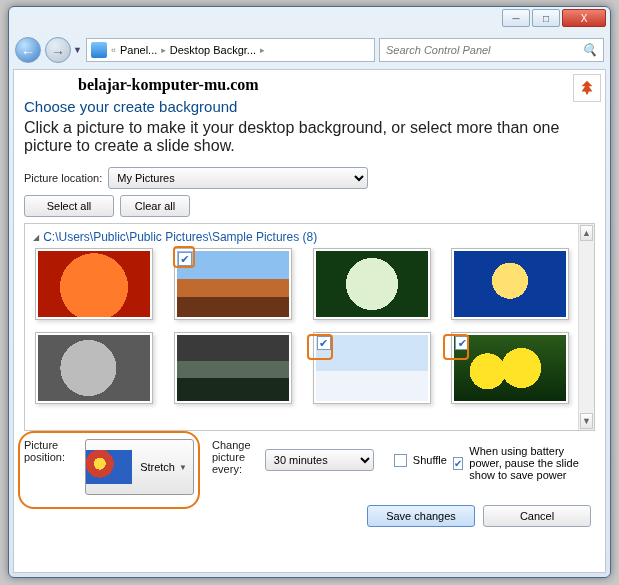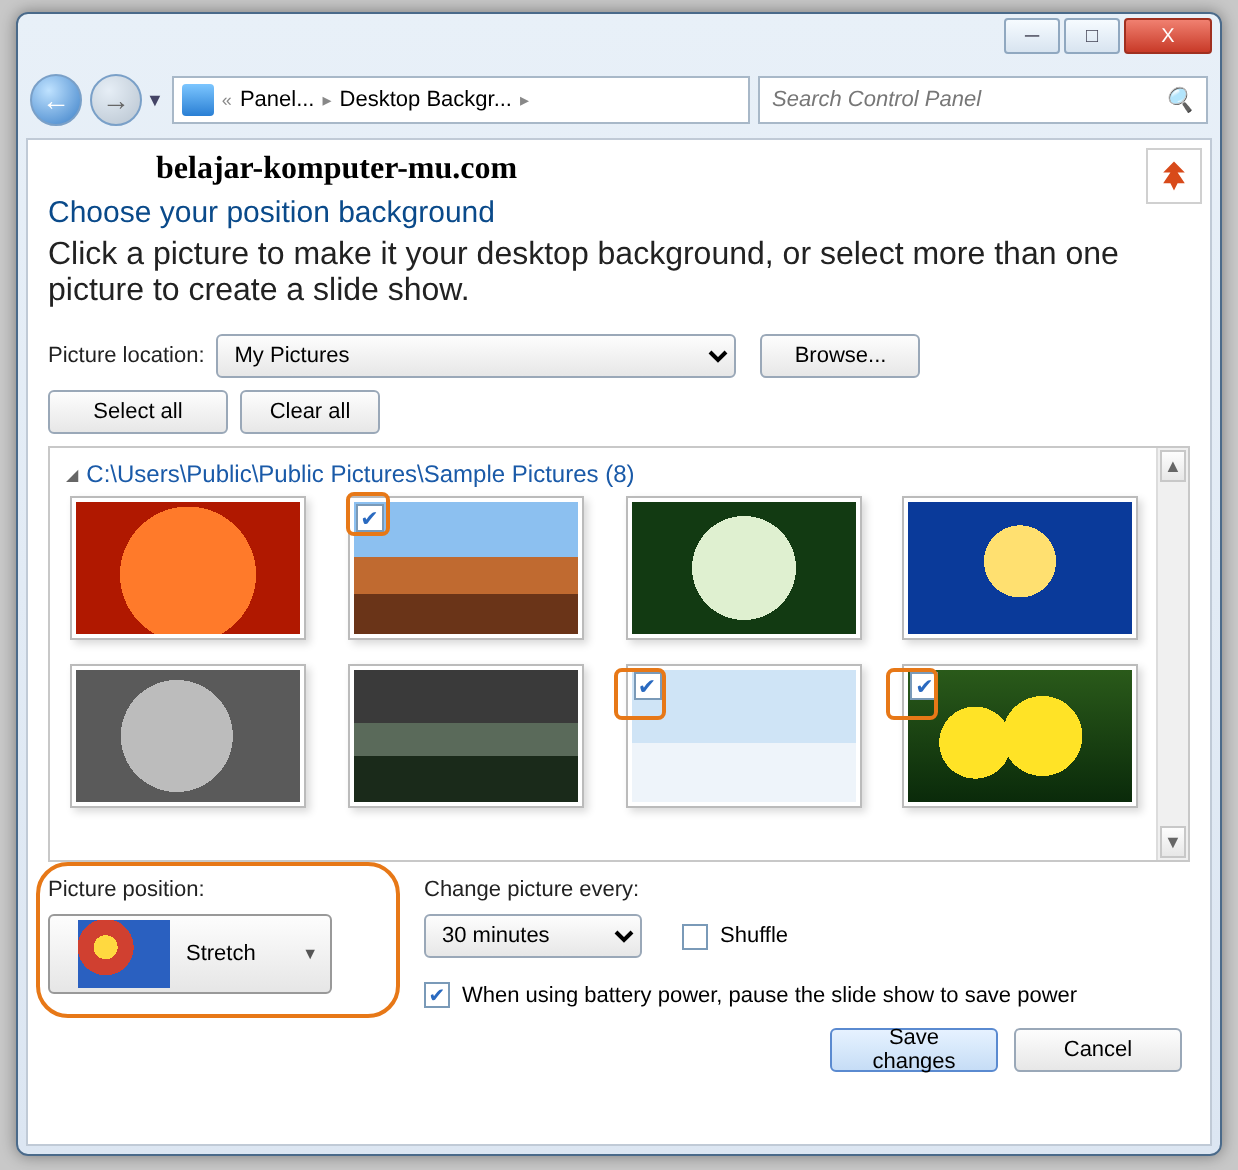--- a/index.html
+++ b/index.html
@@ -73,33 +73,33 @@
                   box-shadow: 2px 2px 4px rgba(0,0,0,.15); }
   .thumb .img { width: 100%; height: 100%; }
   .thumb .chk { position: absolute; left: 4px; top: 4px; width: 14px; height: 14px;
                 border: 1px solid #7a9ab8; background: #fff; display: none;
                 align-items: center; justify-content: center; font-size: 11px; color: #2a6ac0; }
   .thumb.checked .chk { display: flex; }
   .hl { position: absolute; border: 2px solid #e77817; border-radius: 4px; pointer-events: none; }
 
   
   .settings { display: flex; gap: 18px; font-size: 11px; align-items: flex-start; position: relative; }
-  .col { display: flex; flex-direction: column; gap: 6px; }
+  .col { display: flex; flex-direction: row; gap: 6px; }
   .pospreview { display: flex; align-items: center; gap: 8px; border: 1px solid #999; border-radius: 3px;
-                background: linear-gradient(#fdfdfd,#e6e6e6); padding: 2px 18px 2px 14px; width: 142px; height: 40px;
+                background: linear-gradient(#fdfdfd,#e6e6e6); padding: 2px 18px 2px 0; width: 142px; height: 56px;
                 position: relative; }
   .pospreview::after { content: "▼"; font-size: 8px; color: #555; position: absolute; right: 6px; top: 50%; transform: translateY(-50%); }
   .pospreview .pthumb { width: 46px; height: 34px; background: radial-gradient(circle at 30% 40%, #ffd940 6px, #d04030 6px 14px, #2a60c0 14px); }
   .chkline { display: flex; align-items: center; gap: 6px; }
   .chkbox { width: 13px; height: 13px; border: 1px solid #7a9ab8; background: #fff;
             display: inline-flex; align-items: center; justify-content: center; font-size: 10px; color: #2a6ac0; }
   .hl-round { position: absolute; border: 2px solid #e77817; border-radius: 16px; pointer-events: none; }
 
   .footer { display: flex; justify-content: flex-end; gap: 8px; padding: 10px 4px 2px 4px; }
-  .footer .btn { width: 84px; }
+  .footer .btn { width: 108px; }
 </style>
 </head>
 <body>
 
 <div class="window">
 
   <div class="titlebar">
     <div class="wbtn">─</div>
     <div class="wbtn">□</div>
     <div class="wbtn close">X</div>
@@ -123,29 +123,28 @@
     </div>
   </div>
 
   <div class="body">
     <div class="annot-arrow">
       <svg viewBox="0 0 20 20">
           <path d="M10 2 L16 8 L12 8 L16 14 L12 14 L10 18 L8 14 L4 14 L8 8 L4 8 Z" fill="#d84a1a"></path>
         </svg>
     </div>
     <div class="watermark">belajar-komputer-mu.com</div>
-    <h1>Choose your position background</h1>
+    <h1>Choose your create background</h1>
     <div class="sub">Click a picture to make it your desktop background, or select more than one picture to create a slide show.</div>
 
     <div class="row">
       <span class="label">Picture location:</span>
       <select style="width:260px">
         <option>My Pictures</option>
       </select>
-      <button class="btn" style="width:80px;margin-left:6px">Browse...</button>
     </div>
     <div class="row">
       <button class="btn" style="width:90px">Select all</button>
       <button class="btn" style="width:70px">Clear all</button>
     </div>
 
     <div class="gridpanel">
       <div class="scrollbar">
         <div class="scroll-arrow">▲</div>
         <div style="position:absolute;bottom:0;left:0;right:0">

